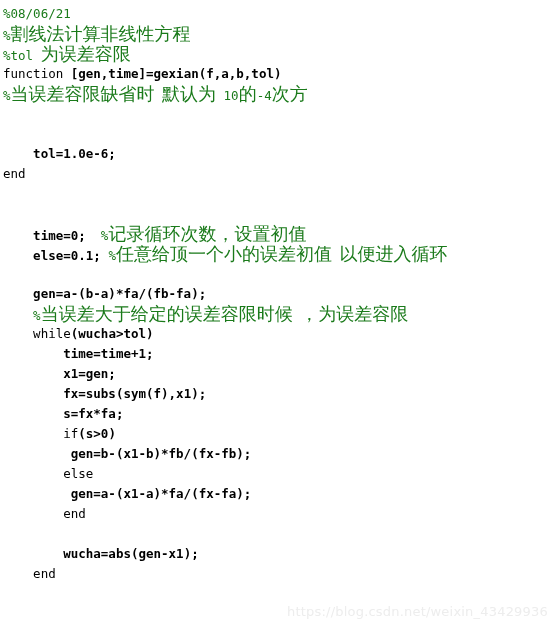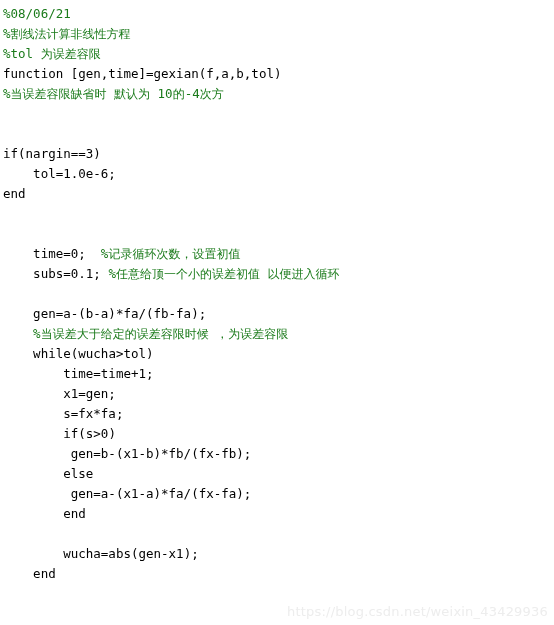--- a/index.html
+++ b/index.html
@@ -35,27 +35,27 @@
     color: #000000;
   }
 
   .code-line.blank {
     color: transparent;
   }
 
   .tok {
     white-space: pre;
   }
-  .tok-plain   { color: #000000; }
+  .tok-plain   { color: #000000; font-weight: bold; }
   .tok-comment { color: #1a7a1a; }
 
   
   .cjk {
     font-family: "DejaVu Sans", "Liberation Sans", sans-serif;
-    font-size: 12px;
+    font-size: 18px;
   }
 
   #watermark {
     position: absolute;
     right: 6px;
     bottom: 6px;
     font-family: "DejaVu Sans", "Liberation Sans", sans-serif;
     font-size: 13px;
     color: #ededed;
     letter-spacing: 0.2px;
@@ -68,33 +68,33 @@
 <body>
 
 <div id="code-listing">
     <div class="code-line"><span class="tok tok-comment">%08/06/21</span></div>
     <div class="code-line"><span class="tok tok-comment">%</span><span class="tok tok-comment cjk">割线法计算非线性方程</span></div>
     <div class="code-line"><span class="tok tok-comment">%tol </span><span class="tok tok-comment cjk">为误差容限</span></div>
     <div class="code-line"><span class="tok tok-keyword">function</span><span class="tok tok-plain"> [gen,time]=gexian(f,a,b,tol)</span></div>
     <div class="code-line"><span class="tok tok-comment">%</span><span class="tok tok-comment cjk">当误差容限缺省时</span><span class="tok tok-comment"> </span><span class="tok tok-comment cjk">默认为</span><span class="tok tok-comment"> 10</span><span class="tok tok-comment cjk">的</span><span class="tok tok-comment">-4</span><span class="tok tok-comment cjk">次方</span></div>
     <div class="code-line blank">&nbsp;</div>
     <div class="code-line blank">&nbsp;</div>
-    <div class="code-line"><span class="tok tok-keyword">if</span><span class="tok tok-plain">(nargin==3)</span></div>
     <div class="code-line"><span class="tok tok-plain">    </span><span class="tok tok-plain">tol=1.0e-6;</span></div>
     <div class="code-line"><span class="tok tok-keyword">end</span></div>
     <div class="code-line blank">&nbsp;</div>
     <div class="code-line blank">&nbsp;</div>
     <div class="code-line"><span class="tok tok-plain">    </span><span class="tok tok-plain">time=0;  </span><span class="tok tok-comment">%</span><span class="tok tok-comment cjk">记录循环次数，设置初值</span></div>
-    <div class="code-line"><span class="tok tok-plain">    </span><span class="tok tok-plain">subs=0.1; </span><span class="tok tok-comment">%</span><span class="tok tok-comment cjk">任意给顶一个小的误差初值</span><span class="tok tok-comment"> </span><span class="tok tok-comment cjk">以便进入循环</span></div>
+    <div class="code-line"><span class="tok tok-plain">    </span><span class="tok tok-plain">else=0.1; </span><span class="tok tok-comment">%</span><span class="tok tok-comment cjk">任意给顶一个小的误差初值</span><span class="tok tok-comment"> </span><span class="tok tok-comment cjk">以便进入循环</span></div>
     <div class="code-line"><span class="tok tok-plain">    </span></div>
     <div class="code-line"><span class="tok tok-plain">    </span><span class="tok tok-plain">gen=a-(b-a)*fa/(fb-fa);</span></div>
     <div class="code-line"><span class="tok tok-plain">    </span><span class="tok tok-comment">%</span><span class="tok tok-comment cjk">当误差大于给定的误差容限时候</span><span class="tok tok-comment"> </span><span class="tok tok-comment cjk">，为误差容限</span></div>
     <div class="code-line"><span class="tok tok-plain">    </span><span class="tok tok-keyword">while</span><span class="tok tok-plain">(wucha&gt;tol)</span></div>
     <div class="code-line"><span class="tok tok-plain">        </span><span class="tok tok-plain">time=time+1;</span></div>
     <div class="code-line"><span class="tok tok-plain">        </span><span class="tok tok-plain">x1=gen;</span></div>
+    <div class="code-line"><span class="tok tok-plain">        </span><span class="tok tok-plain">fx=subs(sym(f),x1);</span></div>
     <div class="code-line"><span class="tok tok-plain">        </span><span class="tok tok-plain">s=fx*fa;</span></div>
     <div class="code-line"><span class="tok tok-plain">        </span><span class="tok tok-keyword">if</span><span class="tok tok-plain">(s&gt;0)</span></div>
     <div class="code-line"><span class="tok tok-plain">         </span><span class="tok tok-plain">gen=b-(x1-b)*fb/(fx-fb);</span></div>
     <div class="code-line"><span class="tok tok-plain">        </span><span class="tok tok-keyword">else</span></div>
     <div class="code-line"><span class="tok tok-plain">         </span><span class="tok tok-plain">gen=a-(x1-a)*fa/(fx-fa);</span></div>
     <div class="code-line"><span class="tok tok-plain">        </span><span class="tok tok-keyword">end</span></div>
     <div class="code-line blank">&nbsp;</div>
     <div class="code-line"><span class="tok tok-plain">        </span><span class="tok tok-plain">wucha=abs(gen-x1);</span></div>
     <div class="code-line"><span class="tok tok-plain">    </span><span class="tok tok-keyword">end</span></div>
     <div class="code-line"></div>

